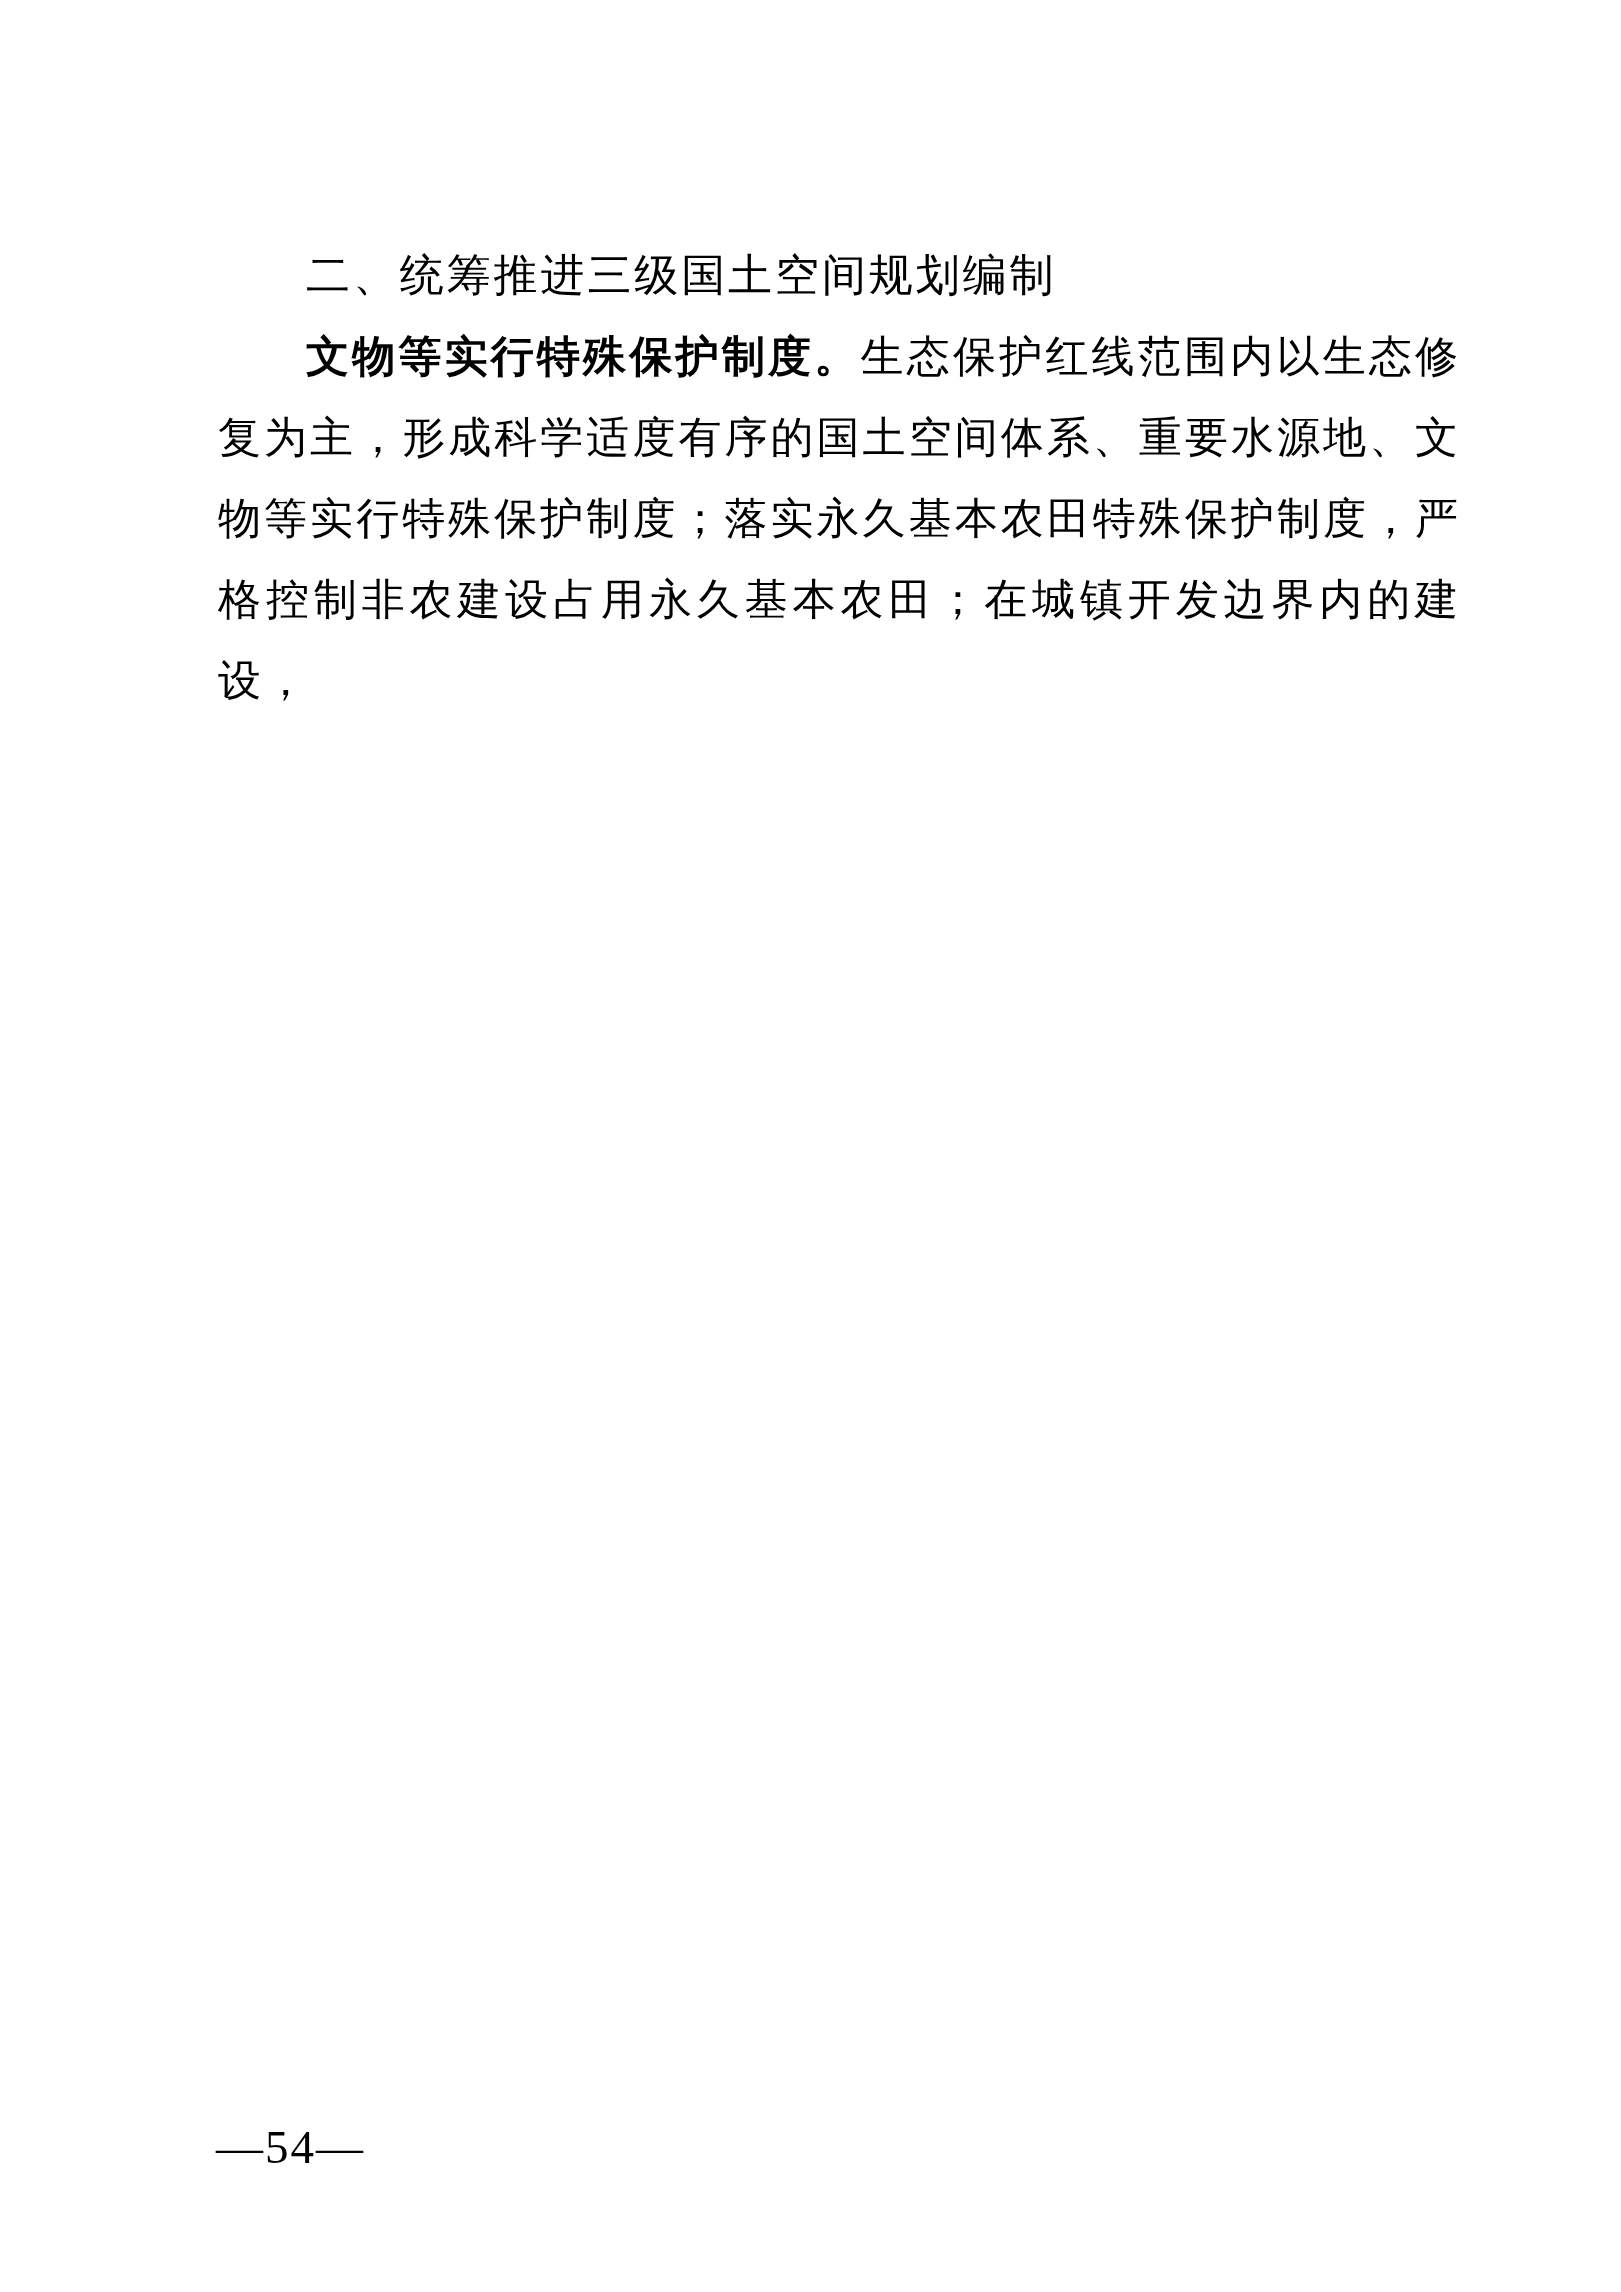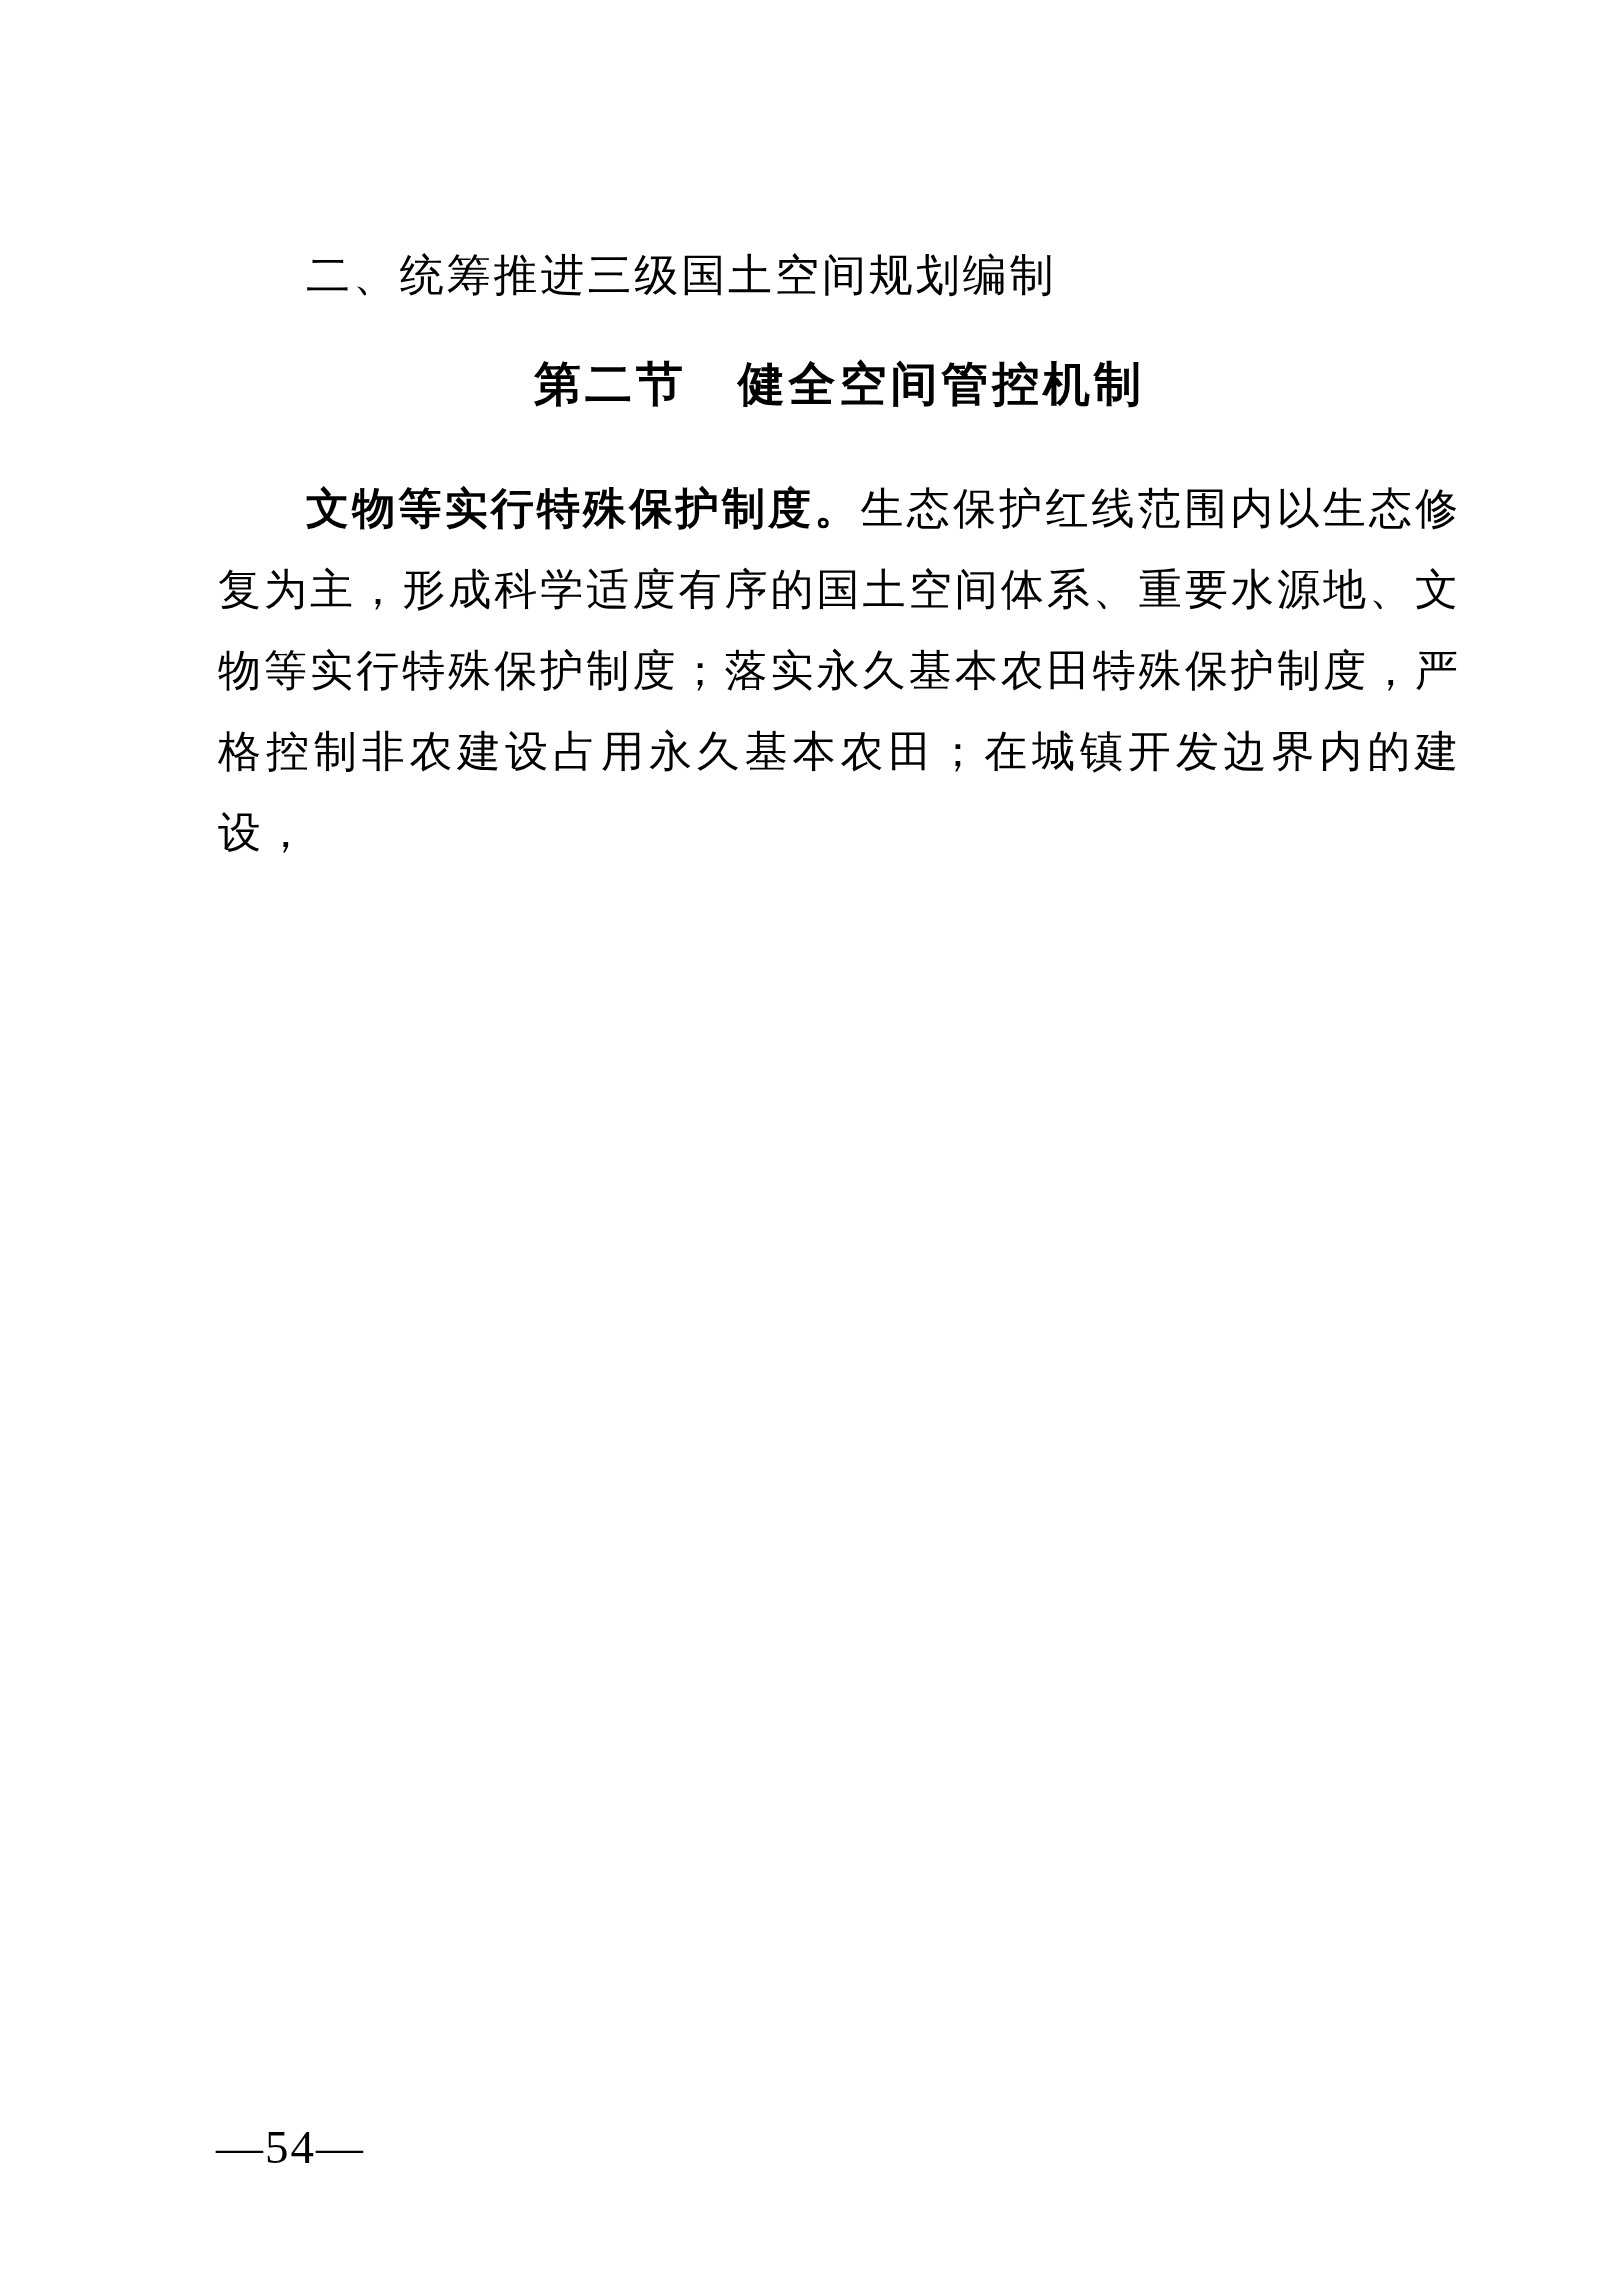--- a/index.html
+++ b/index.html
@@ -70,21 +70,20 @@
 </head>
 <body>
 
 <div class="page">
   <div class="content">
 
 
     <p class="numbered-heading">二、统筹推进三级国土空间规划编制</p>
 
 
-    <p class="section-title">第二节　健全空间管控机制</p>
 
 
     <p class="body-text"><span class="lead-bold">文物等实行特殊保护制度。</span><span>生态保护红线范围内以生态修复为主，形成科学适度有序的国土空间体系、重要水源地、文物等实行特殊保护制度；落实永久基本农田特殊保护制度，严格控制非农建设占用永久基本农田；在城镇开发边界内的建设，</span></p>
 
   </div>
 
   <div class="page-number">—54—</div>
 </div>
 
 

